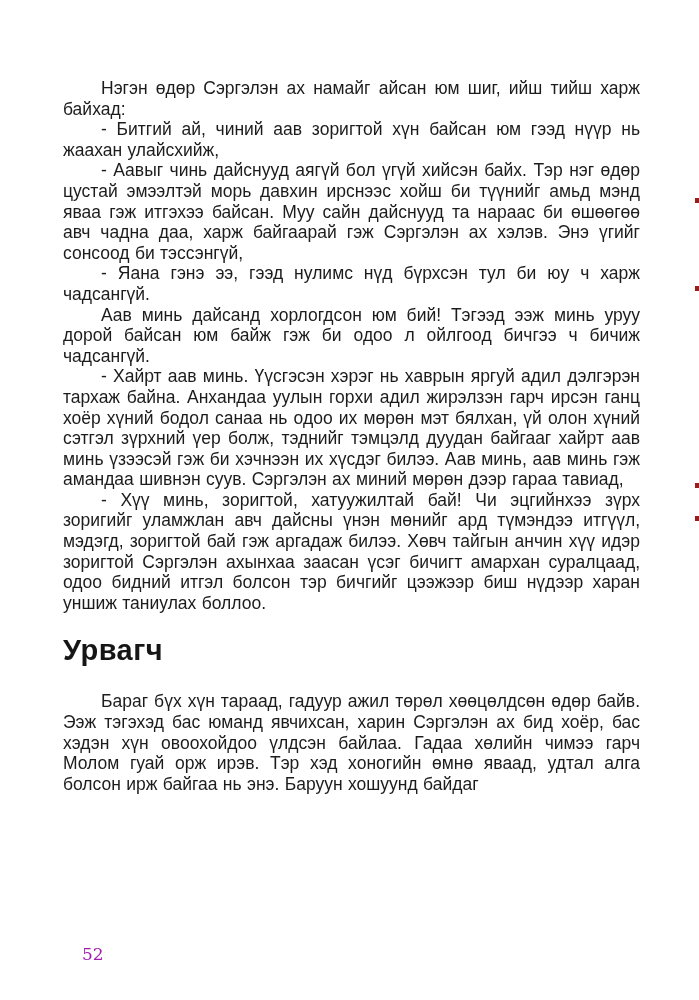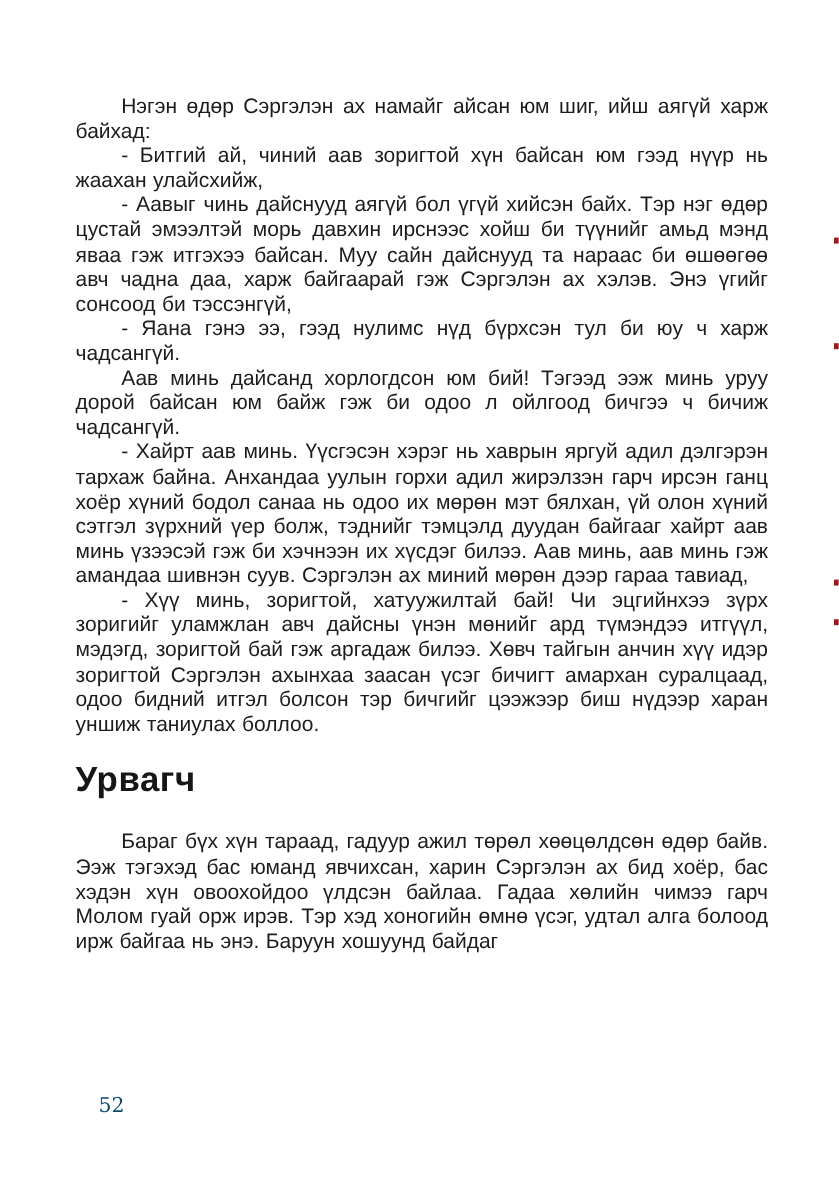--- a/index.html
+++ b/index.html
@@ -49,32 +49,32 @@
     width: 4px;
     height: 5px;
   }
 </style>
 </head>
 <body>
 
 <div class="page" style="background: rgb(255, 255, 255); color: rgb(28, 28, 28);">
 
   <div class="text-block">
-    <p class="body">Нэгэн өдөр Сэргэлэн ах намайг айсан юм шиг, ийш аягүй харж байхад:</p>
+    <p class="body">Нэгэн өдөр Сэргэлэн ах намайг айсан юм шиг, ийш тийш харж байхад:</p>
     <p class="body">- Битгий ай, чиний аав зоригтой хүн байсан юм гээд нүүр нь жаахан улайсхийж,</p>
     <p class="body">- Аавыг чинь дайснууд аягүй бол үгүй хийсэн байх. Тэр нэг өдөр цустай эмээлтэй морь давхин ирснээс хойш би түүнийг амьд мэнд яваа гэж итгэхээ байсан. Муу сайн дайснууд та нараас би өшөөгөө авч чадна даа, харж байгаарай гэж Сэргэлэн ах хэлэв. Энэ үгийг сонсоод би тэссэнгүй,</p>
     <p class="body">- Яана гэнэ ээ, гээд нулимс нүд бүрхсэн тул би юу ч харж чадсангүй.</p>
     <p class="body">Аав минь дайсанд хорлогдсон юм бий! Тэгээд ээж минь уруу дорой байсан юм байж гэж би одоо л ойлгоод бичгээ ч бичиж чадсангүй.</p>
     <p class="body">- Хайрт аав минь. Үүсгэсэн хэрэг нь хаврын яргуй адил дэлгэрэн тархаж байна. Анхандаа уулын горхи адил жирэлзэн гарч ирсэн ганц хоёр хүний бодол санаа нь одоо их мөрөн мэт бялхан, үй олон хүний сэтгэл зүрхний үер болж, тэднийг тэмцэлд дуудан байгааг хайрт аав минь үзээсэй гэж би хэчнээн их хүсдэг билээ. Аав минь, аав минь гэж амандаа шивнэн суув. Сэргэлэн ах миний мөрөн дээр гараа тавиад,</p>
     <p class="body">- Хүү минь, зоригтой, хатуужилтай бай! Чи эцгийнхээ зүрх зоригийг уламжлан авч дайсны үнэн мөнийг ард түмэндээ итгүүл, мэдэгд, зоригтой бай гэж аргадаж билээ. Хөвч тайгын анчин хүү идэр зоригтой Сэргэлэн ахынхаа заасан үсэг бичигт амархан суралцаад, одоо бидний итгэл болсон тэр бичгийг цээжээр биш нүдээр харан уншиж таниулах боллоо.</p>
 
     <h1 class="section">Урвагч</h1>
 
-    <p class="body">Бараг бүх хүн тараад, гадуур ажил төрөл хөөцөлдсөн өдөр байв. Ээж тэгэхэд бас юманд явчихсан, харин Сэргэлэн ах бид хоёр, бас хэдэн хүн овоохойдоо үлдсэн байлаа. Гадаа хөлийн чимээ гарч Молом гуай орж ирэв. Тэр хэд хоногийн өмнө үсэг, удтал алга болоод ирж байгаа нь энэ. Баруун хошуунд байдаг</p>
+    <p class="body">Бараг бүх хүн тараад, гадуур ажил төрөл хөөцөлдсөн өдөр байв. Ээж тэгэхэд бас юманд явчихсан, харин Сэргэлэн ах бид хоёр, бас хэдэн хүн овоохойдоо үлдсэн байлаа. Гадаа хөлийн чимээ гарч Молом гуай орж ирэв. Тэр хэд хоногийн өмнө яваад, удтал алга болсон ирж байгаа нь энэ. Баруун хошуунд байдаг</p>
   </div>
 
-  <div class="page-num" style="color: #0c4a6e;">52</div>
+  <div class="page-num" style="color: #a21caf; margin-top: 32px;">52</div>
 
   <div class="edge-mark" style="top: 198px; background: rgb(155, 28, 28);"></div>
   <div class="edge-mark" style="top: 286px; background: rgb(155, 28, 28);"></div>
   <div class="edge-mark" style="top: 483px; background: rgb(155, 28, 28);"></div>
   <div class="edge-mark" style="top: 516px; background: rgb(155, 28, 28);"></div>
 </div>
 
 </body></html>

